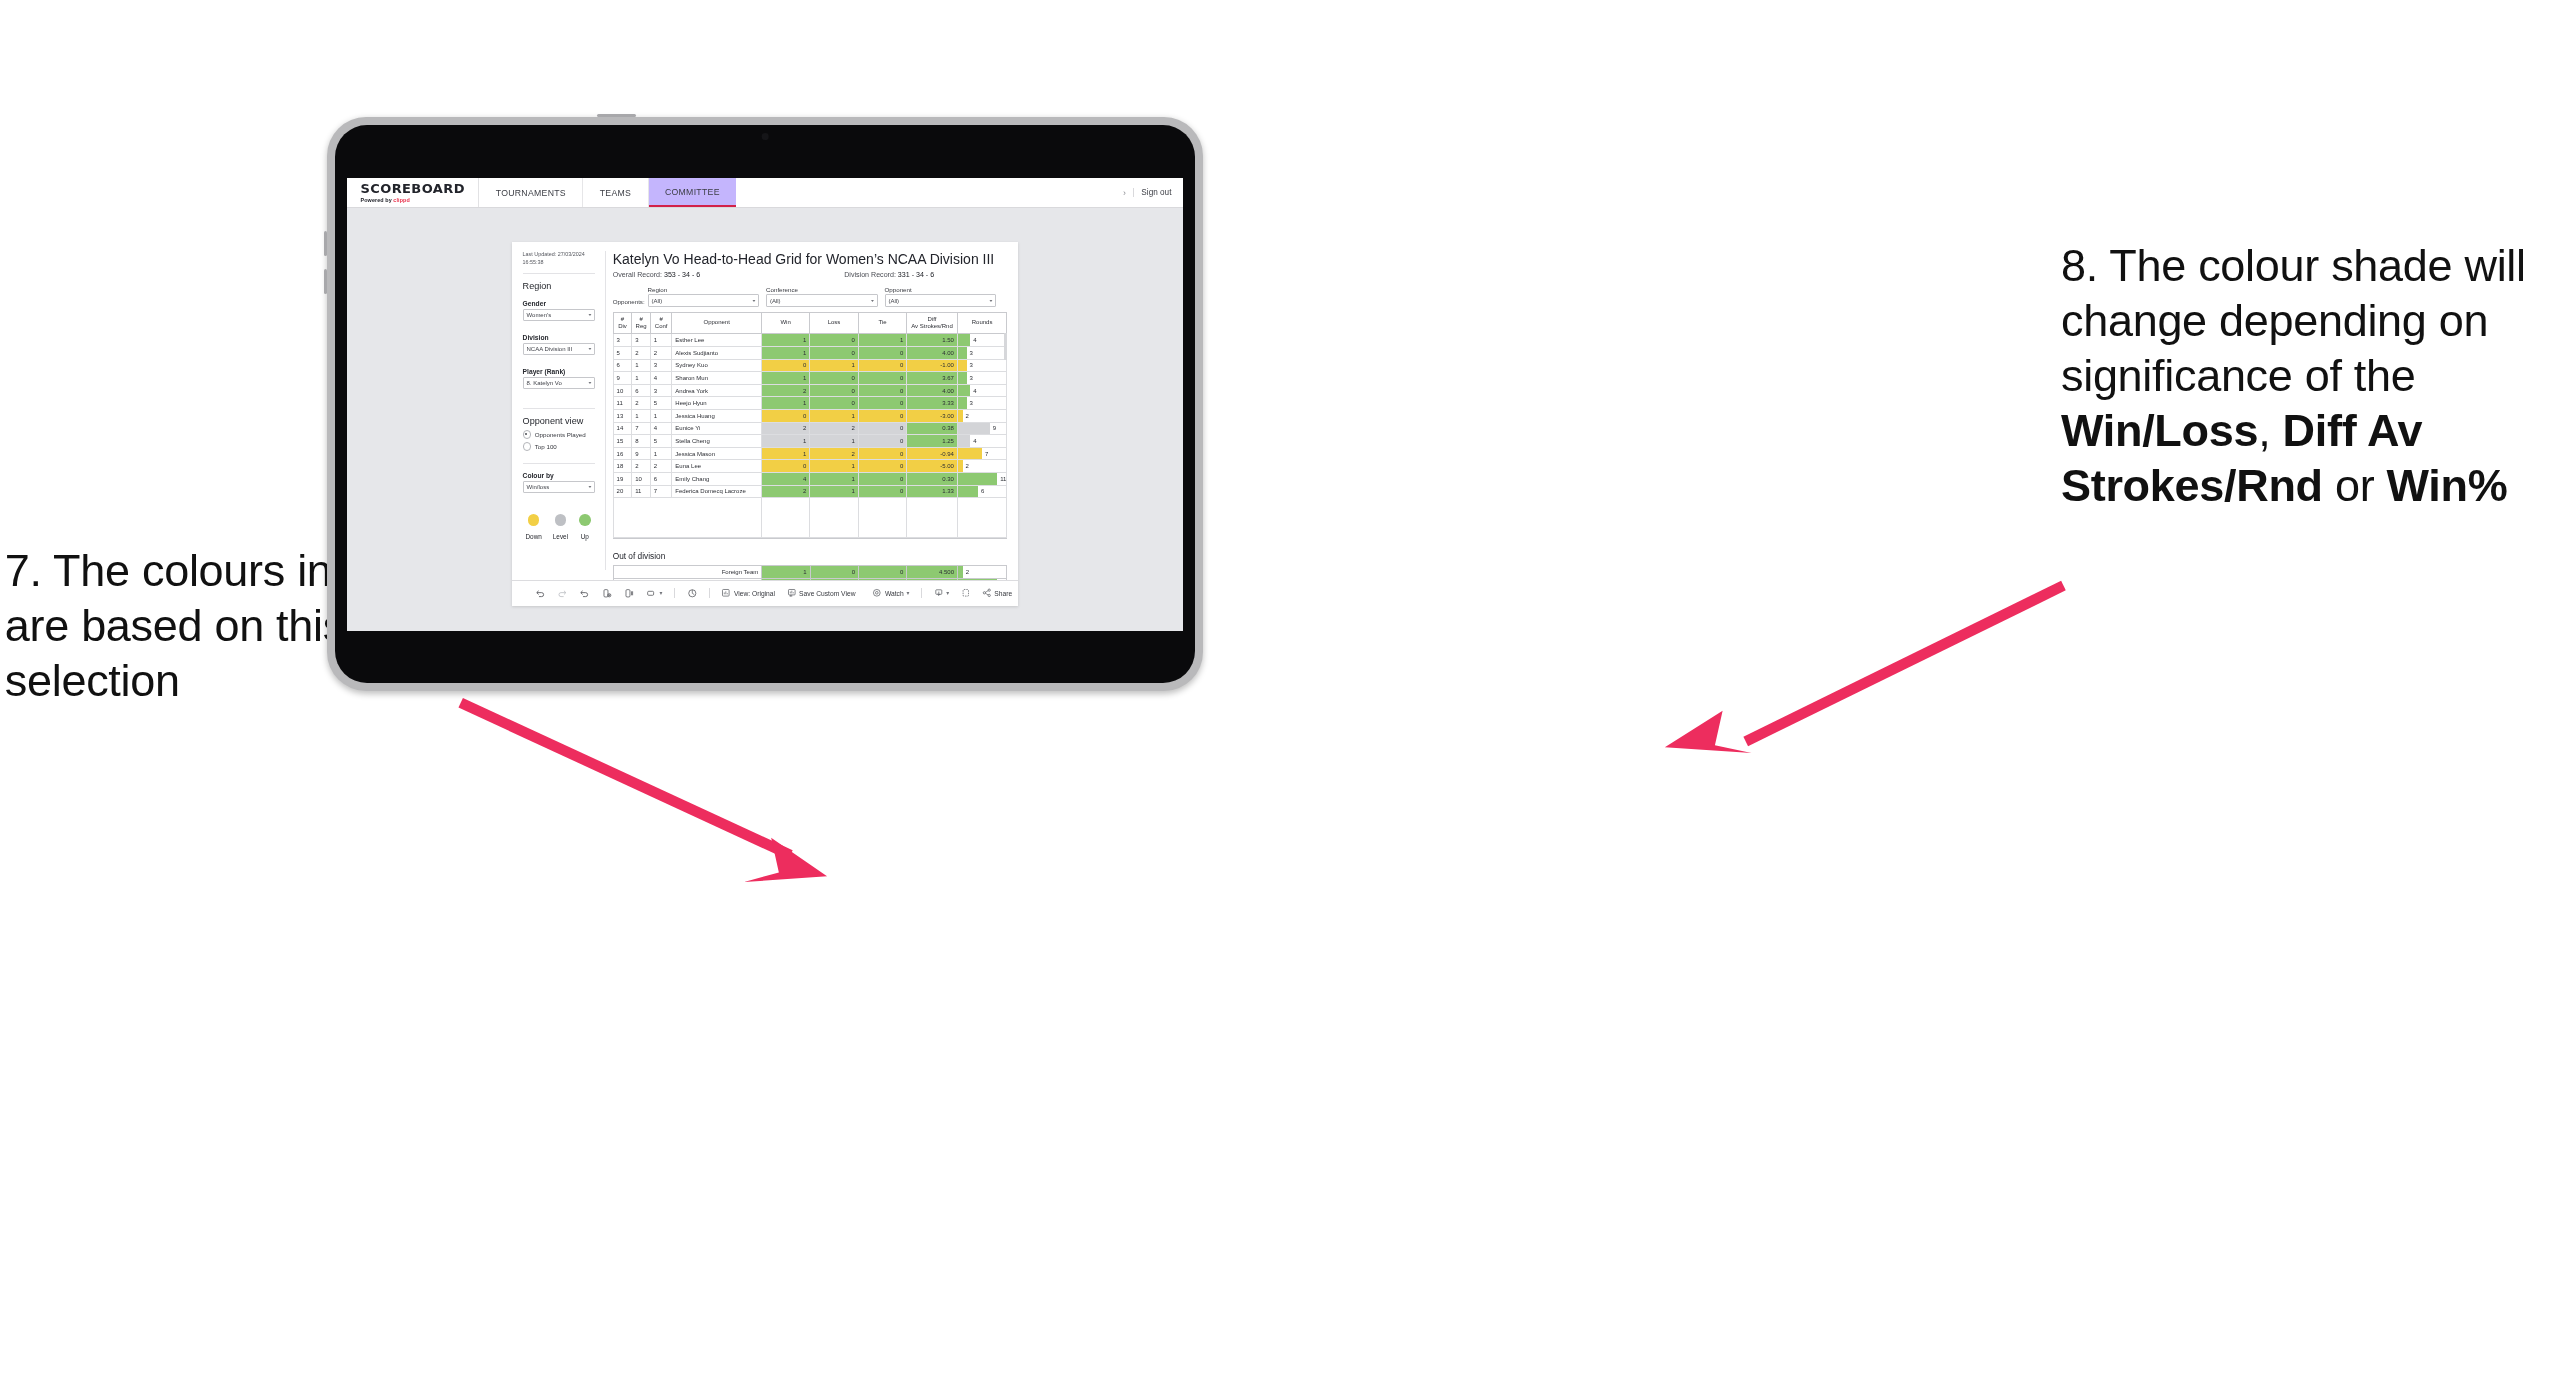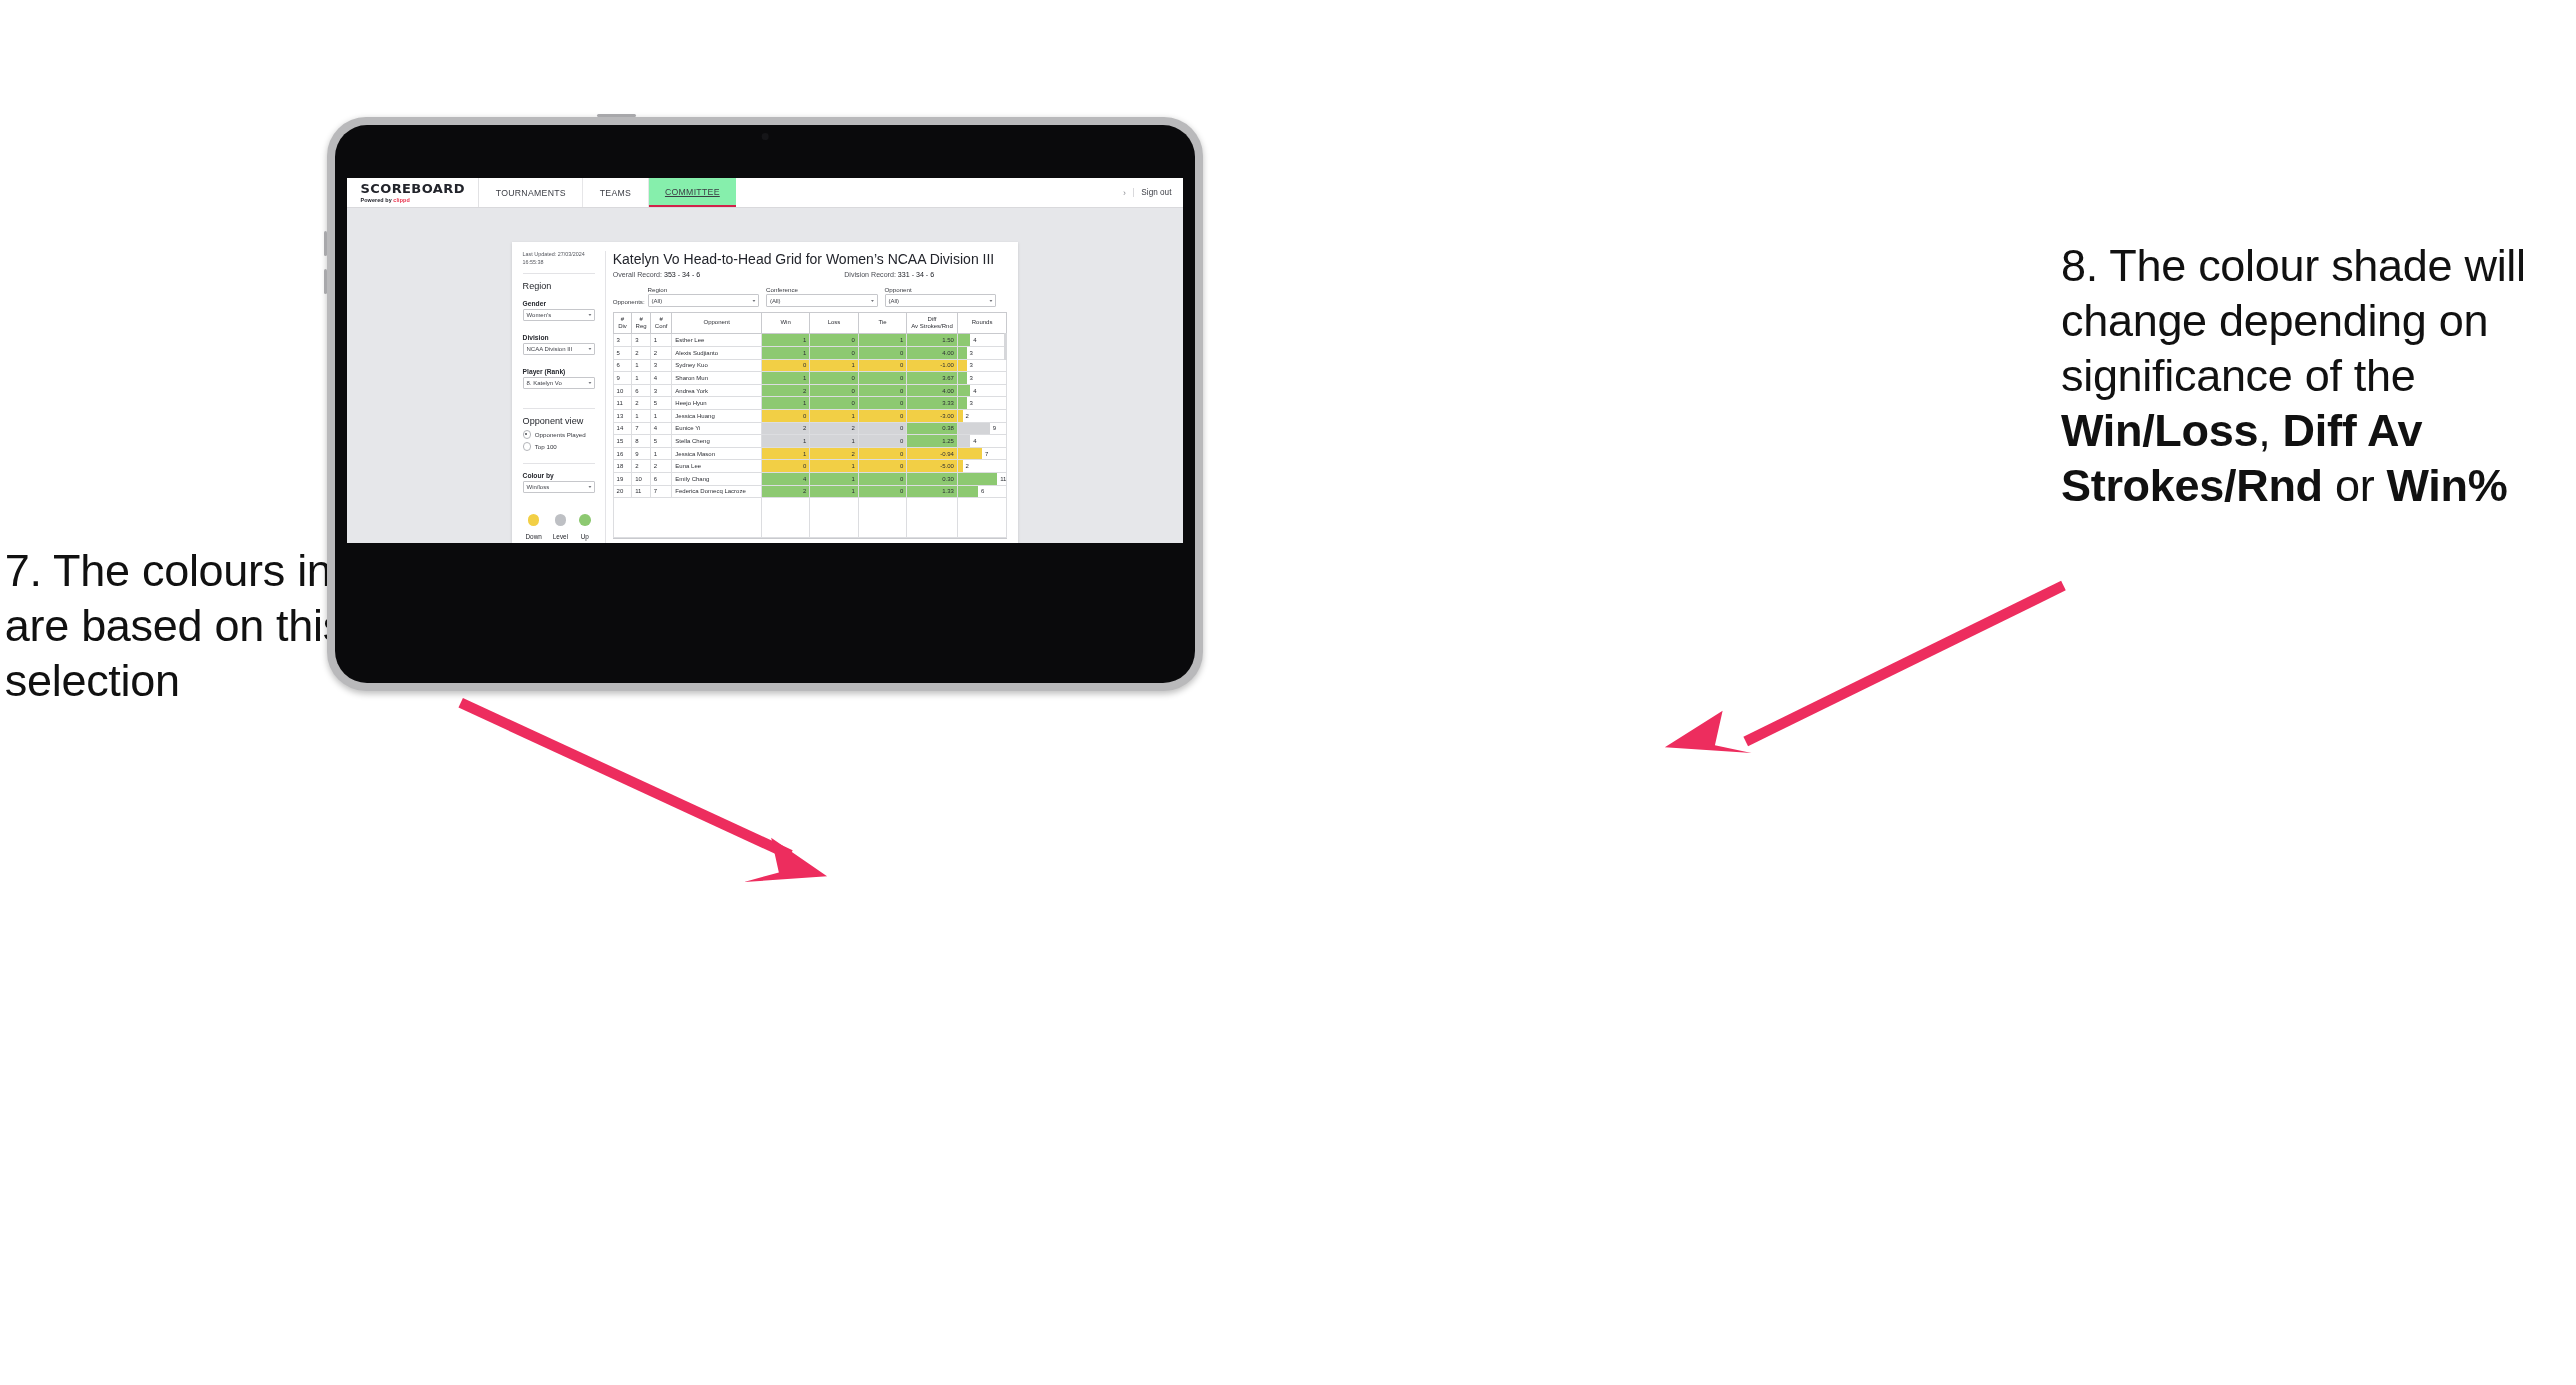--- a/index.html
+++ b/index.html
@@ -26,36 +26,36 @@
     box-shadow:0 2.9px 6.7px rgba(0,0,0,.25);
   }
   #tablet-inner{
     position:absolute;left:7.7px;top:7.7px;right:7.7px;bottom:7.7px;
     background:#0a0a0c;border-radius:32px;
   }
   .cam{position:absolute;width:6.7px;height:6.7px;border-radius:50%;background:#151518;}
   .btn-side{position:absolute;background:#a8a8ab;border-radius:1.9px;}
 
   #screen{
-    position:absolute;left:20px;top:61px;width:836px;height:365px;
+    position:absolute;left:20px;top:61px;width:836px;height:453px;
     background:#e6e7ea;overflow:hidden;
   }
 
   
   #topbar{height:29px;background:#fff;display:flex;align-items:stretch;
           border-bottom:1px solid #d9d9dc;position:relative;}
   .brand{display:flex;flex-direction:column;justify-content:center;
          padding:0 13.5px 0 13.5px;border-right:1px solid #e2e2e4;}
   .brand-name{font-family:"DejaVu Sans", sans-serif;font-weight:700;font-size:13px;
               letter-spacing:0.4px;color:#22242b;line-height:1;}
   .brand-sub{font-size:5.4px;font-weight:700;color:#22242b;margin-top:1.9px;letter-spacing:0.1px;}
   .brand-sub i{font-style:normal;color:#e8344e;}
   .nav-item{display:flex;align-items:center;padding:0 16.4px;font-size:8.7px;
             color:#3b3d44;letter-spacing:0.3px;position:relative;}
-  .nav-item.active{border-bottom:2.1px solid #d2214a;background:#86efac;text-decoration:underline;}
+  .nav-item.active{border-bottom:2.1px solid #d2214a;background:#c4b5fd;}
   .nav-item.sep{border-right:1px solid #e6e6e8;}
   .topbar-right{margin-left:auto;display:flex;align-items:center;
                 padding-right:11.6px;gap:6.7px;font-size:8.2px;color:#3b3d44;}
   .chev{color:#8a8c92;font-size:8.7px;}
   .pipe{color:#c9c9cd;}
 
   #subbar{height:25px;background:#fbfbfc;display:flex;align-items:center;
           border-bottom:1px solid #dcdcdf;padding-left:13.5px;gap:0;}
   .sub-item{font-size:8px;color:#3b3d44;letter-spacing:0.3px;padding:0 16.4px 0 0;
             margin-right:11.6px;}

